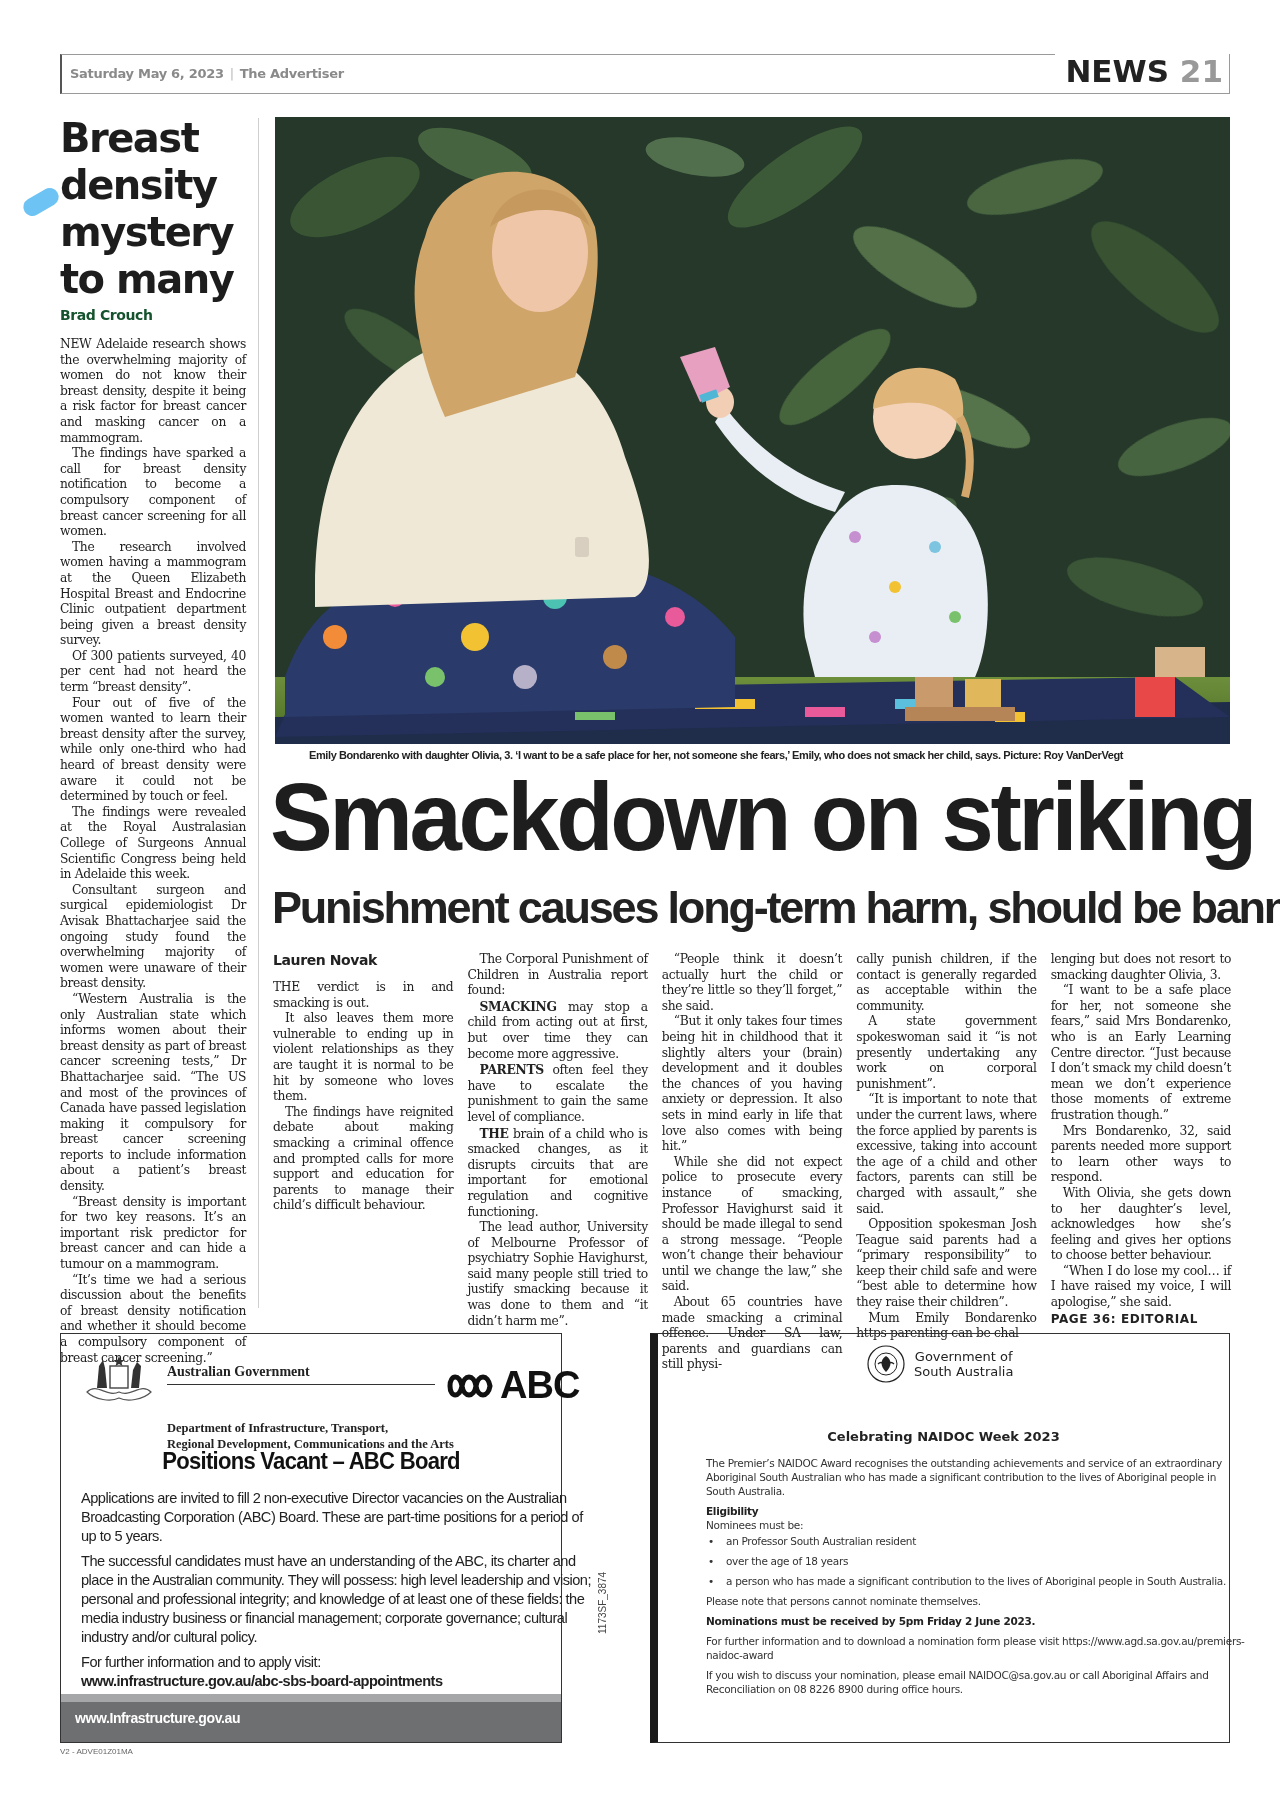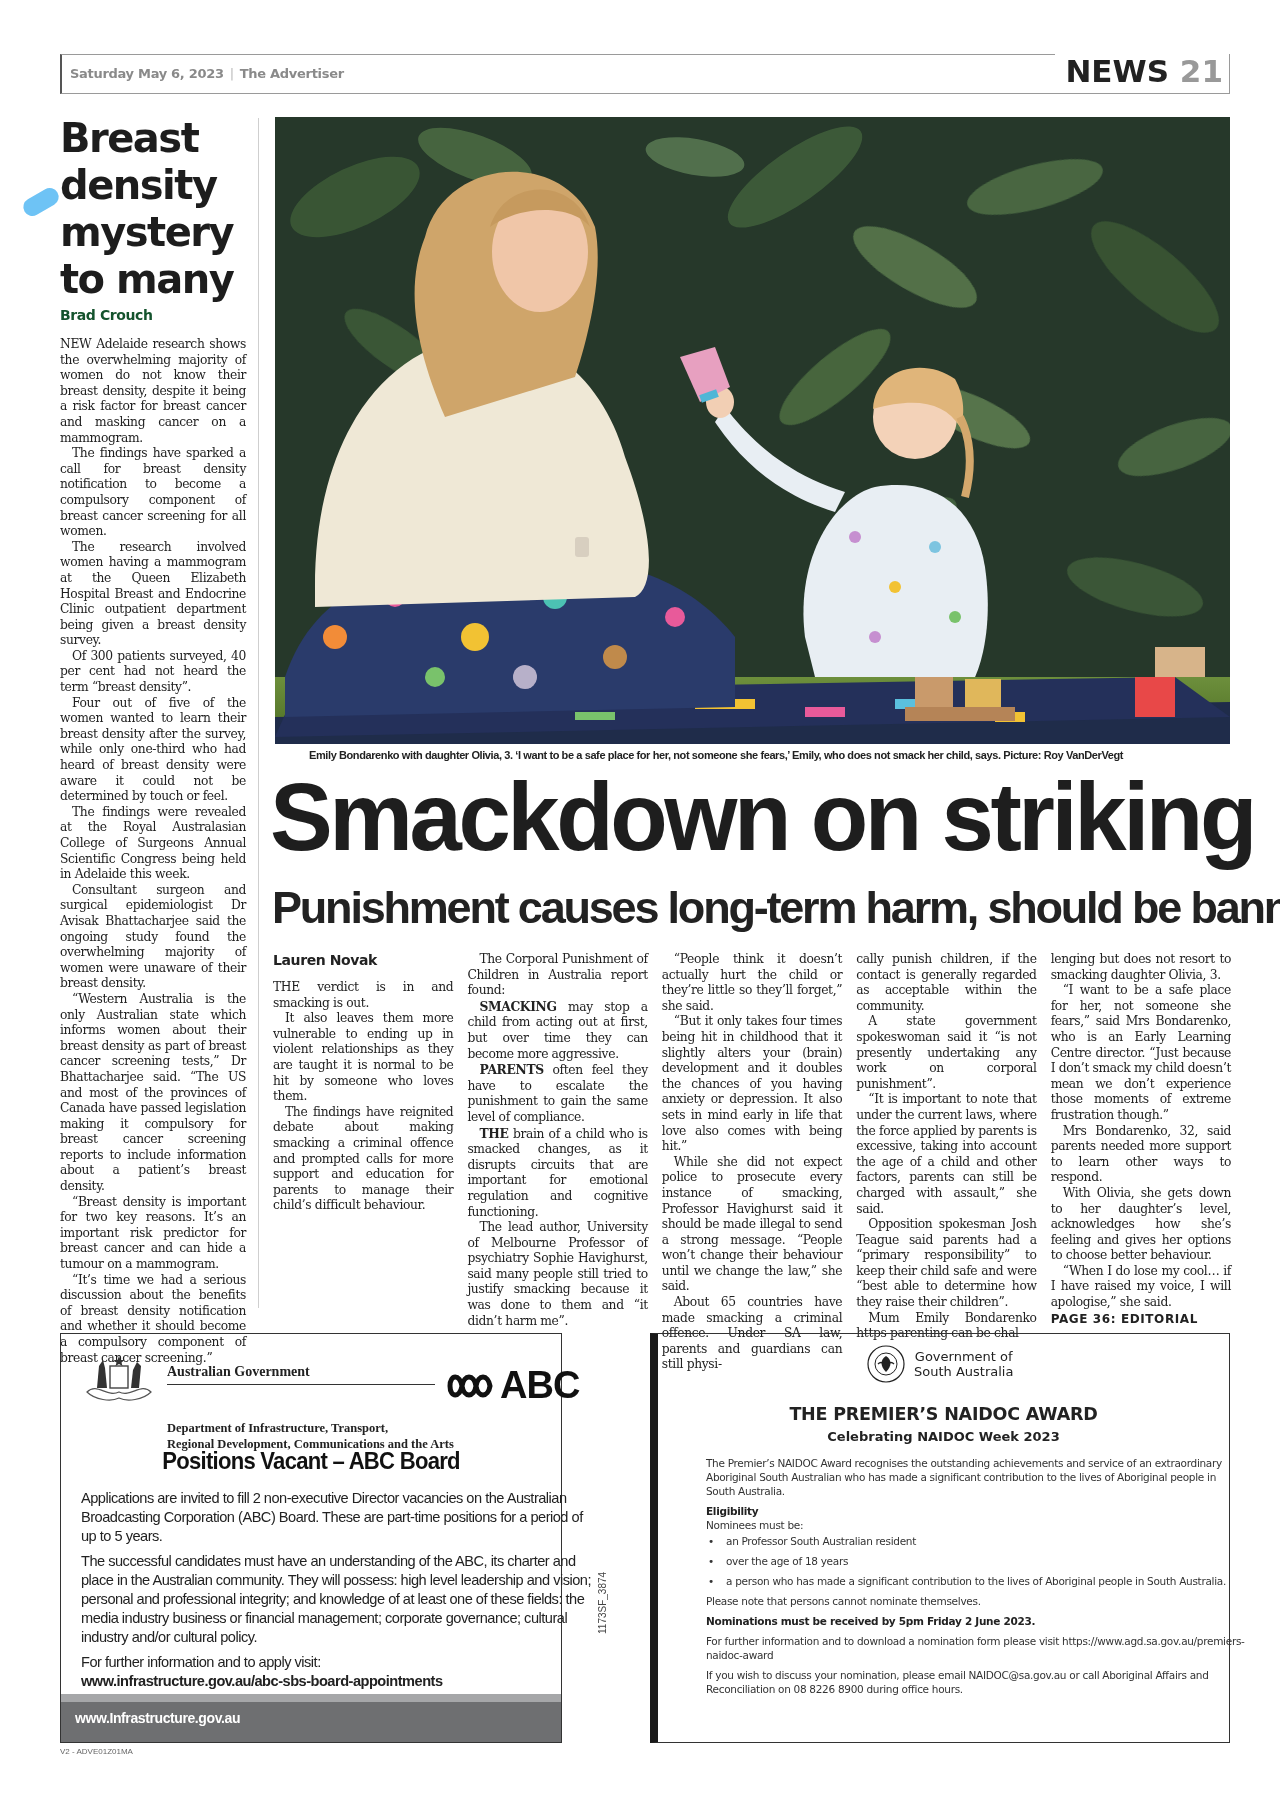--- a/index.html
+++ b/index.html
@@ -271,21 +271,20 @@
       <circle cx="20" cy="20" r="18" fill="none" stroke="#222" stroke-width="1.2"></circle>
       <circle cx="20" cy="20" r="11" fill="none" stroke="#222" stroke-width="1"></circle>
       <path d="M20 12 C 14 16 14 22 20 28 C 26 22 26 16 20 12 Z" fill="#222"></path>
       <path d="M12 20 C 14 18 16 18 18 20 M22 20 C 24 18 26 18 28 20" stroke="#222" stroke-width="1.4" fill="none"></path>
     </svg>
     <div class="sa-name">
       <div>Government of</div>
       <div>South Australia</div>
     </div>
   </div>
-  <div class="naidoc-title">THE PREMIER’S NAIDOC AWARD</div>
   <div class="naidoc-sub">Celebrating NAIDOC Week 2023</div>
   <div class="naidoc-body">
     <p>The Premier’s NAIDOC Award recognises the outstanding achievements and service of an extraordinary Aboriginal South Australian who has made a significant contribution to the lives of Aboriginal people in South Australia.</p>
     <p class="h">Eligibility</p>
     <p style="margin-bottom:2px">Nominees must be:</p>
     <ul>
       <li><span class="bullet">•</span><span>an Professor South Australian resident</span></li>
       <li><span class="bullet">•</span><span>over the age of 18 years</span></li>
       <li><span class="bullet">•</span><span>a person who has made a significant contribution to the lives of Aboriginal people in South Australia.</span></li>
     </ul>

